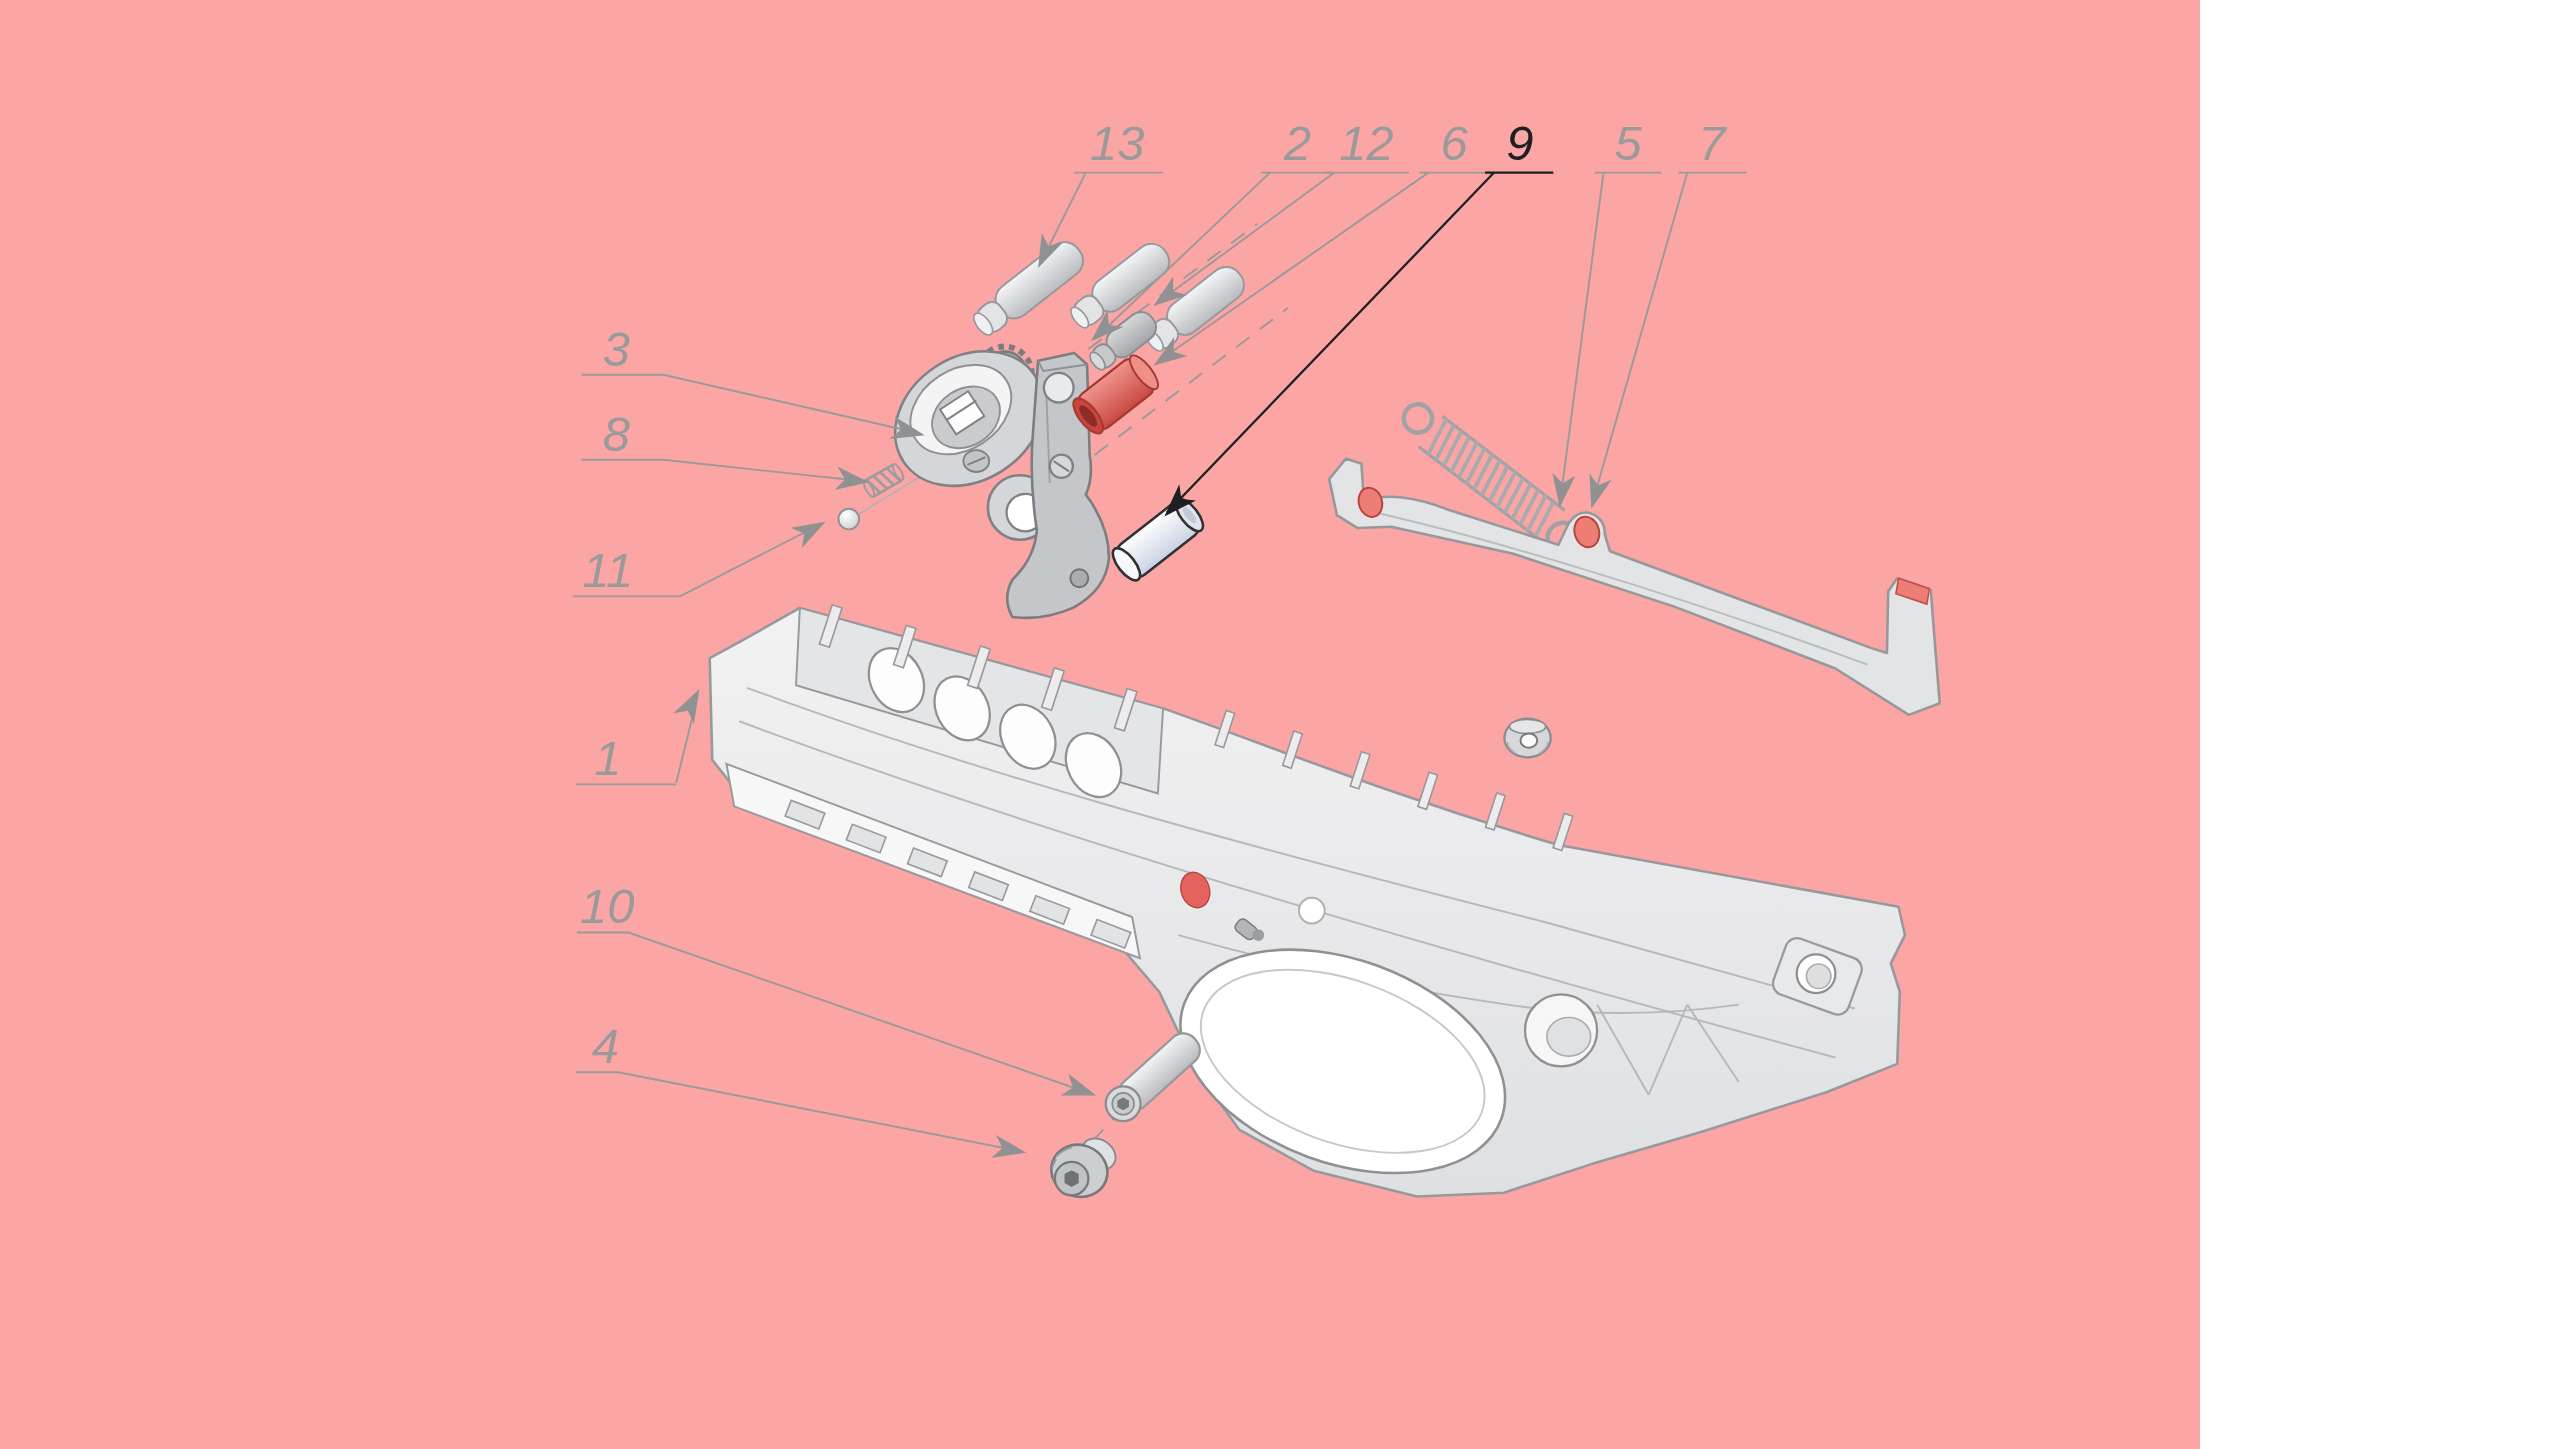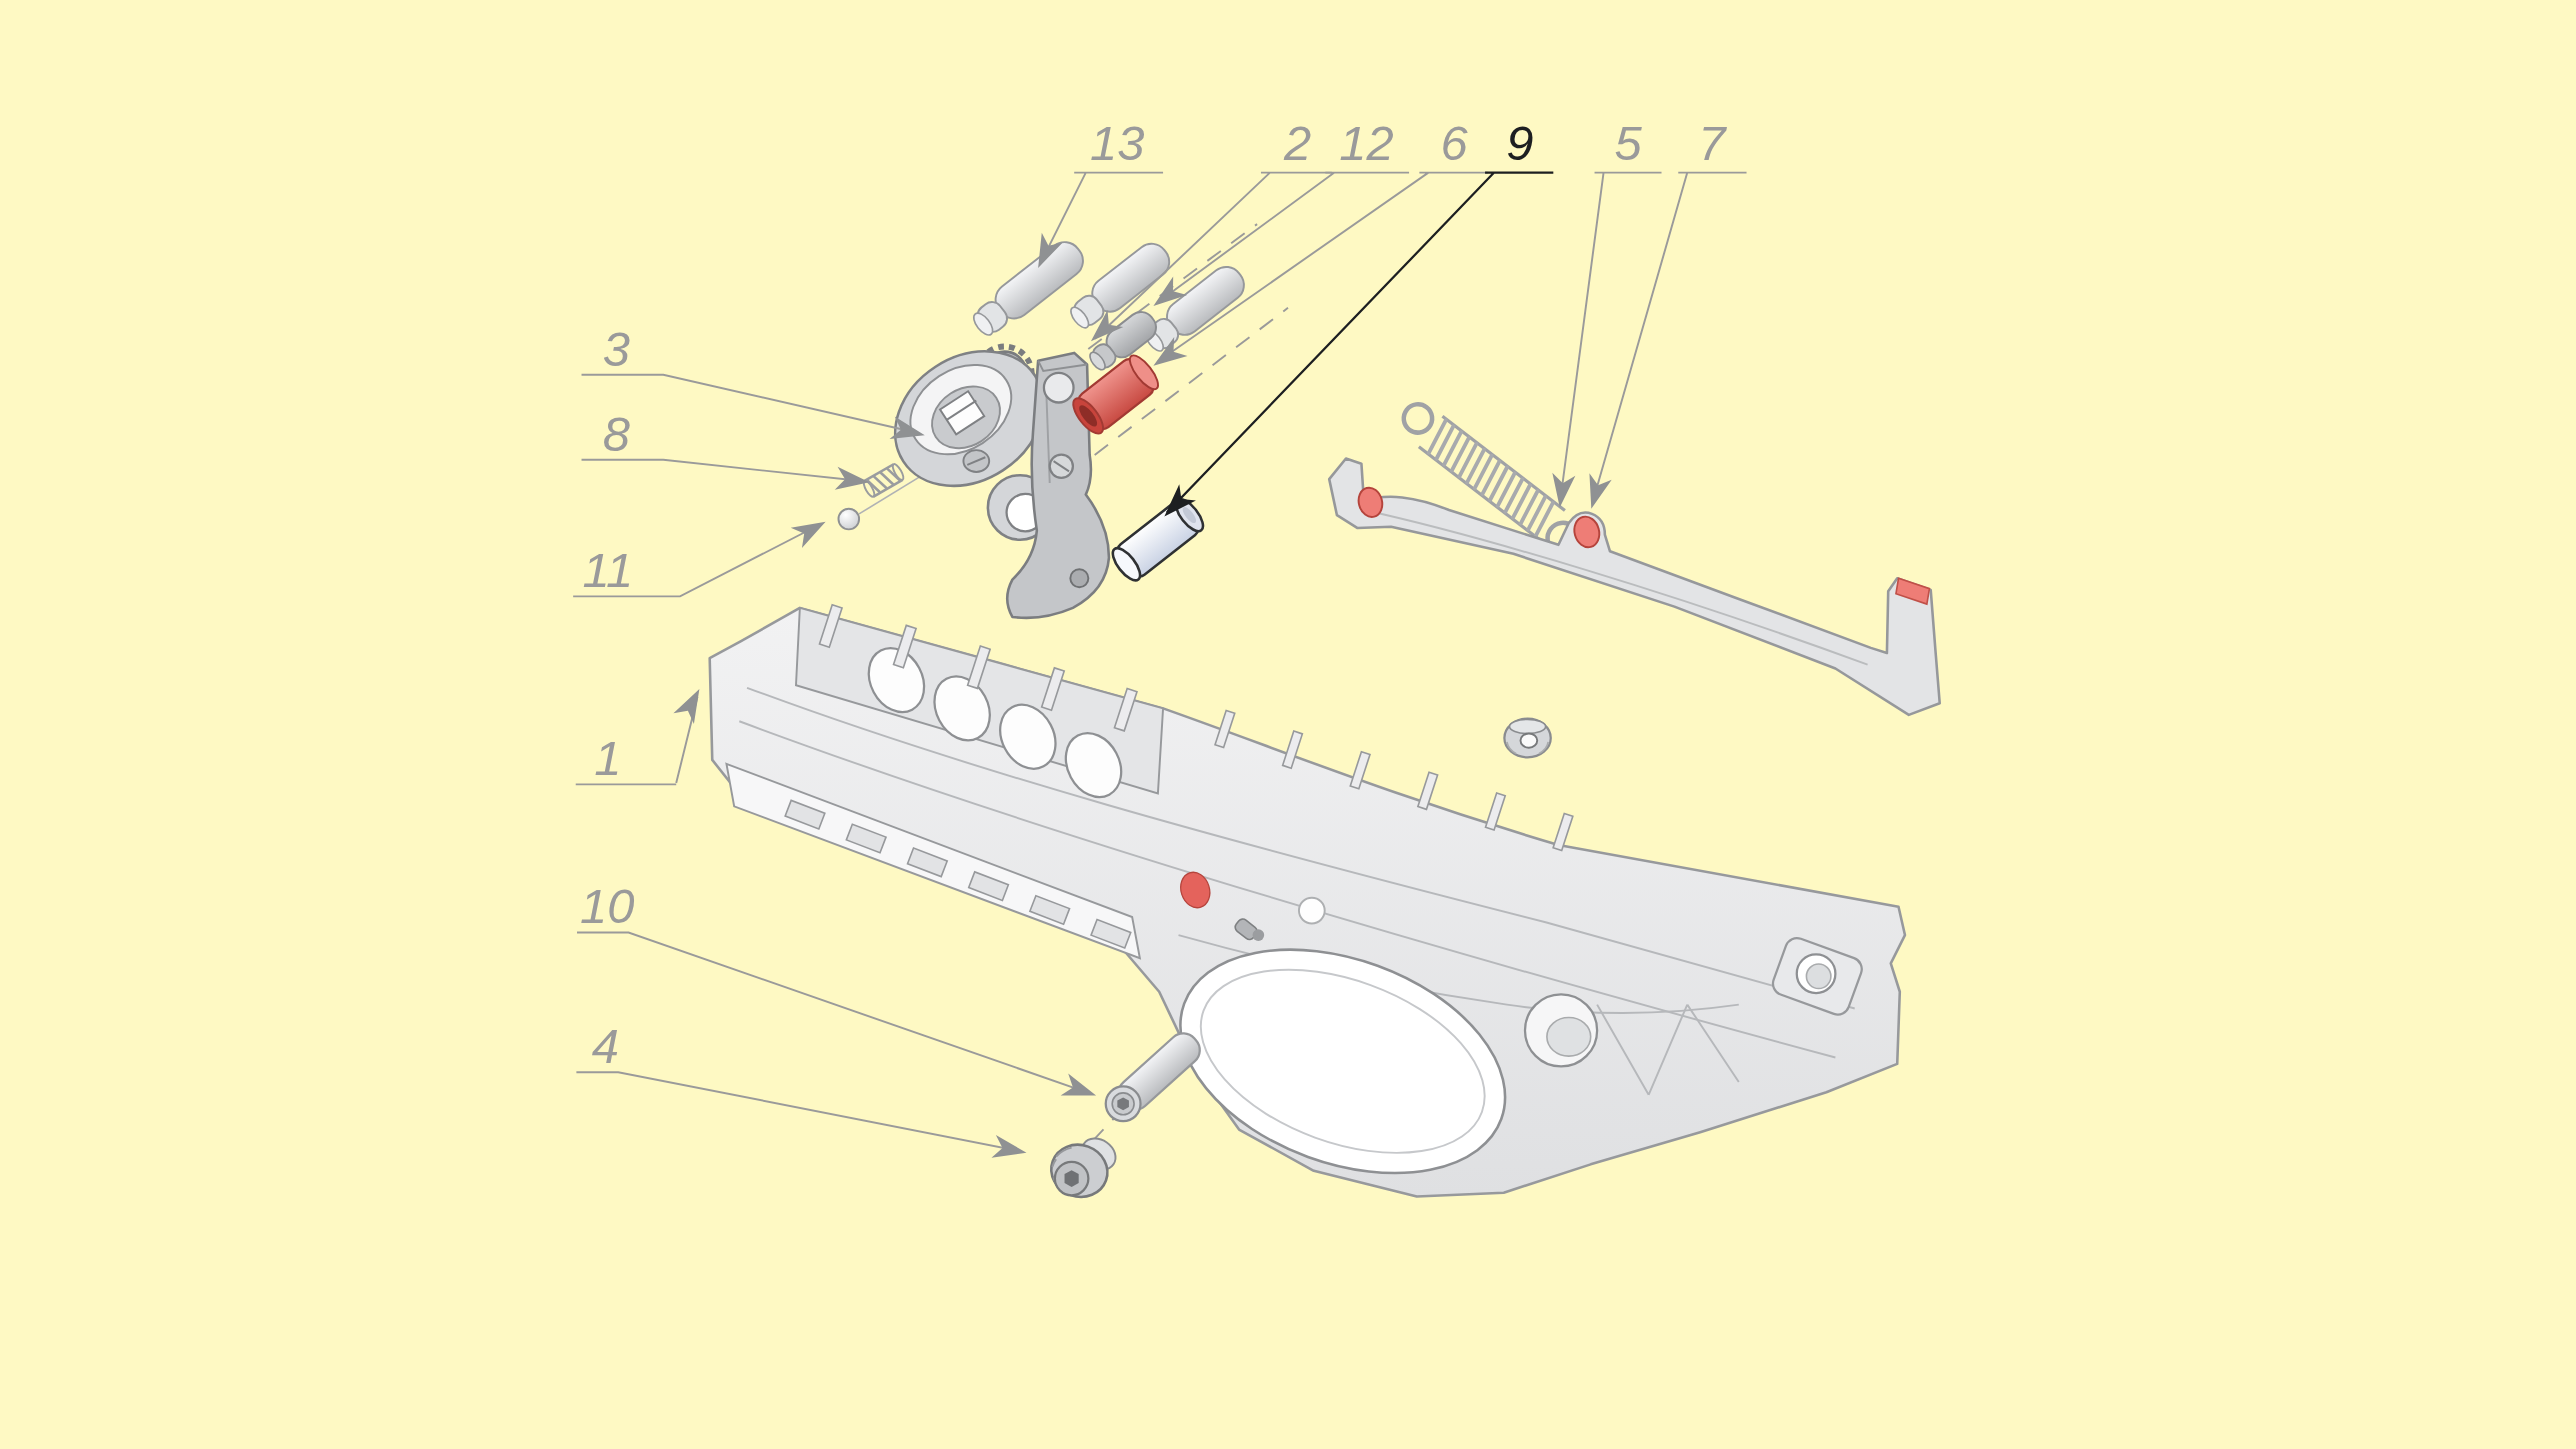--- a/index.html
+++ b/index.html
@@ -1,16 +1,16 @@
 <!DOCTYPE html>
 <html style="font-size:10.3px"><head>
 <meta charset="utf-8">
 <style>
   html,body{margin:0;padding:0;background:#fff;}
-  .page{position:relative;width:2576px;height:1449px;background:#fef9c3;overflow:hidden;
+  .page{position:relative;width:2200px;height:1449px;background:#fca5a5;overflow:hidden;
         font-family:"Liberation Sans",sans-serif;}
   svg text{font-family:"Liberation Sans",sans-serif;}
   .lbl{font-size:76px;font-style:italic;fill:#9a9a9a;text-anchor:middle;}
   .lbl.dark{fill:#1d1f21;}
   .footer{position:absolute;left:0;top:1307px;width:2576px;height:142px;}
 </style>
 </head>
 <body>
 
 <div class="page">

